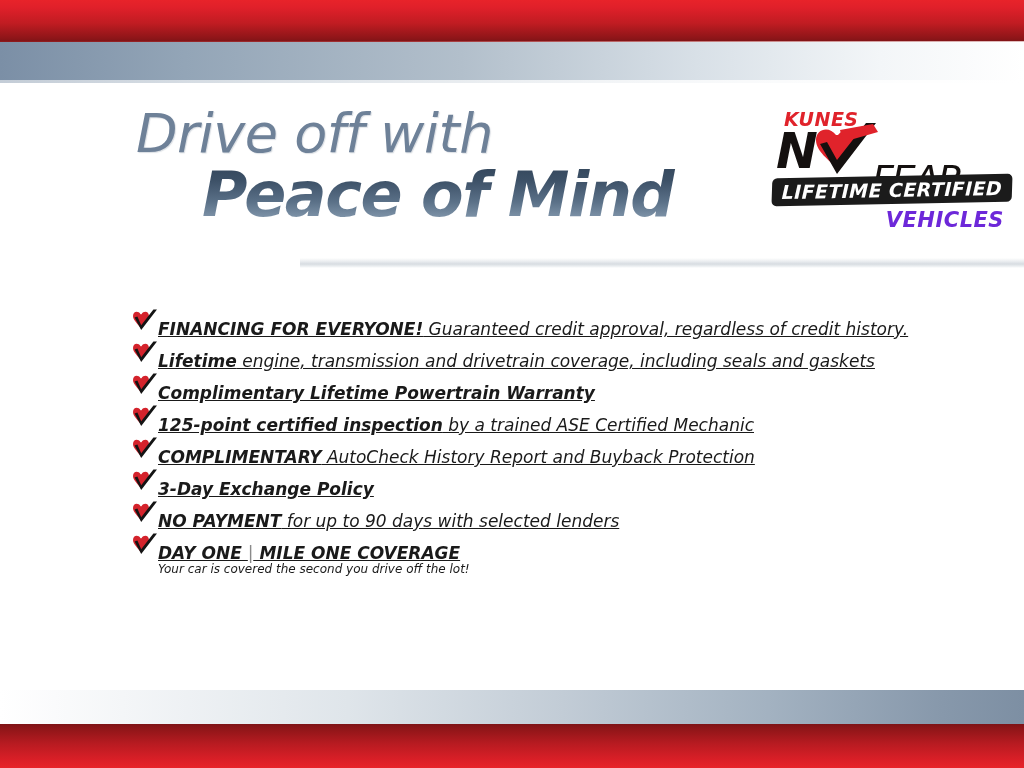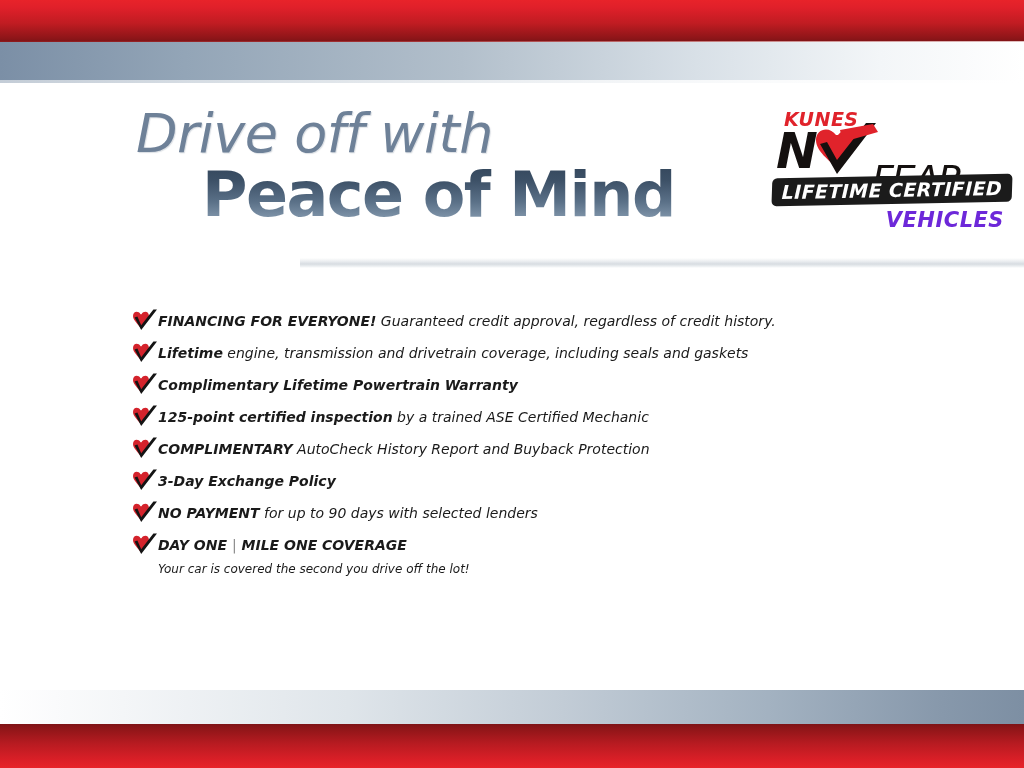--- a/index.html
+++ b/index.html
@@ -93,20 +93,21 @@
     font-weight: 400;
     font-size: 54px;
     line-height: 60px;
     letter-spacing: -0.5px;
     color: #6e8198;
     white-space: nowrap;
     text-shadow: 1px 1px 1px rgba(150,160,175,.35);
   }
   .headline-line2 {
     font-family: "DejaVu Sans", sans-serif;
+    font-style: italic;
     font-weight: bold;
     font-size: 62px;
     line-height: 66px;
     letter-spacing: -1.5px;
     margin-top: -2px;
     padding-left: 66px;
     white-space: nowrap;
     background: linear-gradient(to bottom, #32455a 0%, #3d5167 28%, #5a7087 60%, #8398ad 88%, #93a6b8 100%);
     -webkit-background-clip: text;
     background-clip: text;
@@ -230,25 +231,26 @@
   }
   .benefit-icon {
     flex: 0 0 26px;
     width: 26px;
     height: 22px;
     margin-top: 3px;
   }
   .benefit-text {
     font-family: "DejaVu Sans", sans-serif;
     font-style: italic;
-    font-size: 14px;
+    font-size: 17px;
     line-height: 22px;
     color: #1a1a1a;
     white-space: nowrap;
-    margin-top: 4px;
+    margin-top: 12px;
+    text-decoration: underline;
   }
   .benefit-text .b {
     font-weight: bold;
   }
   .benefit-sub {
     font-family: "DejaVu Sans", sans-serif;
     font-style: italic;
     font-size: 12px;
     line-height: 22px;
     color: #1a1a1a;

